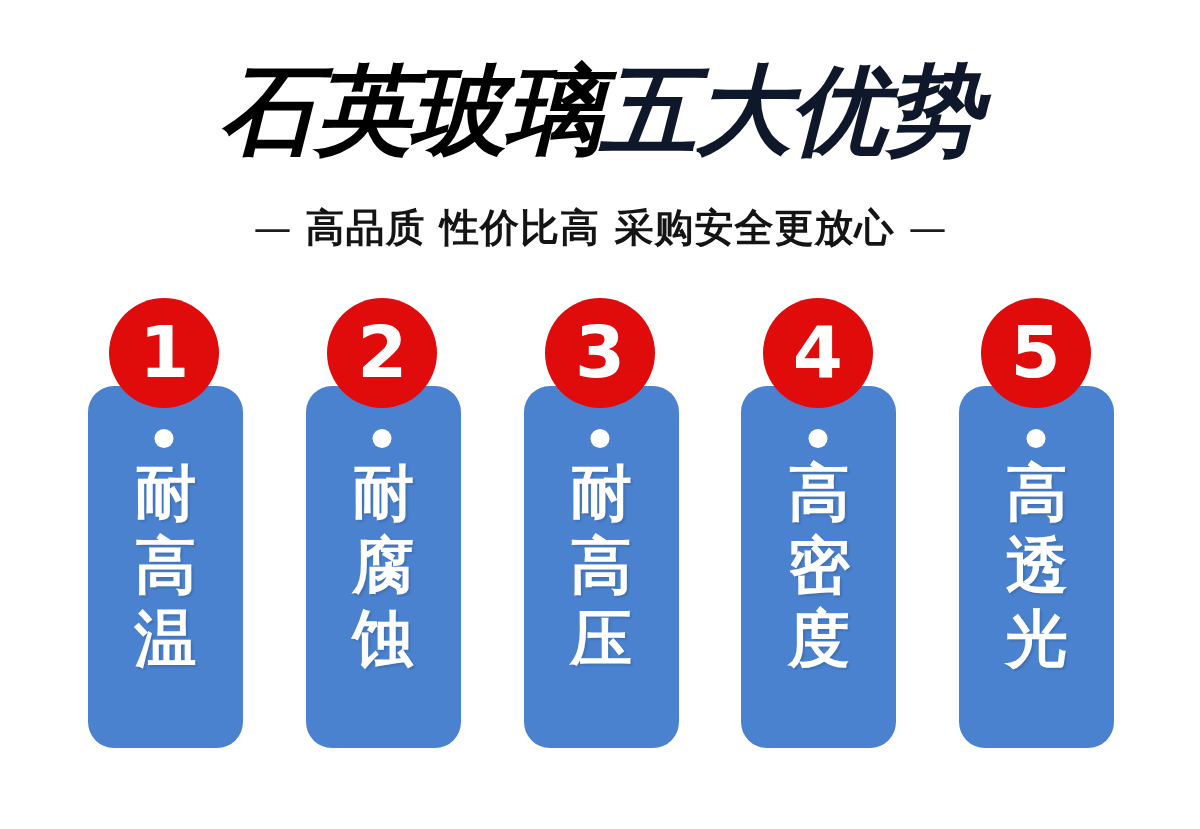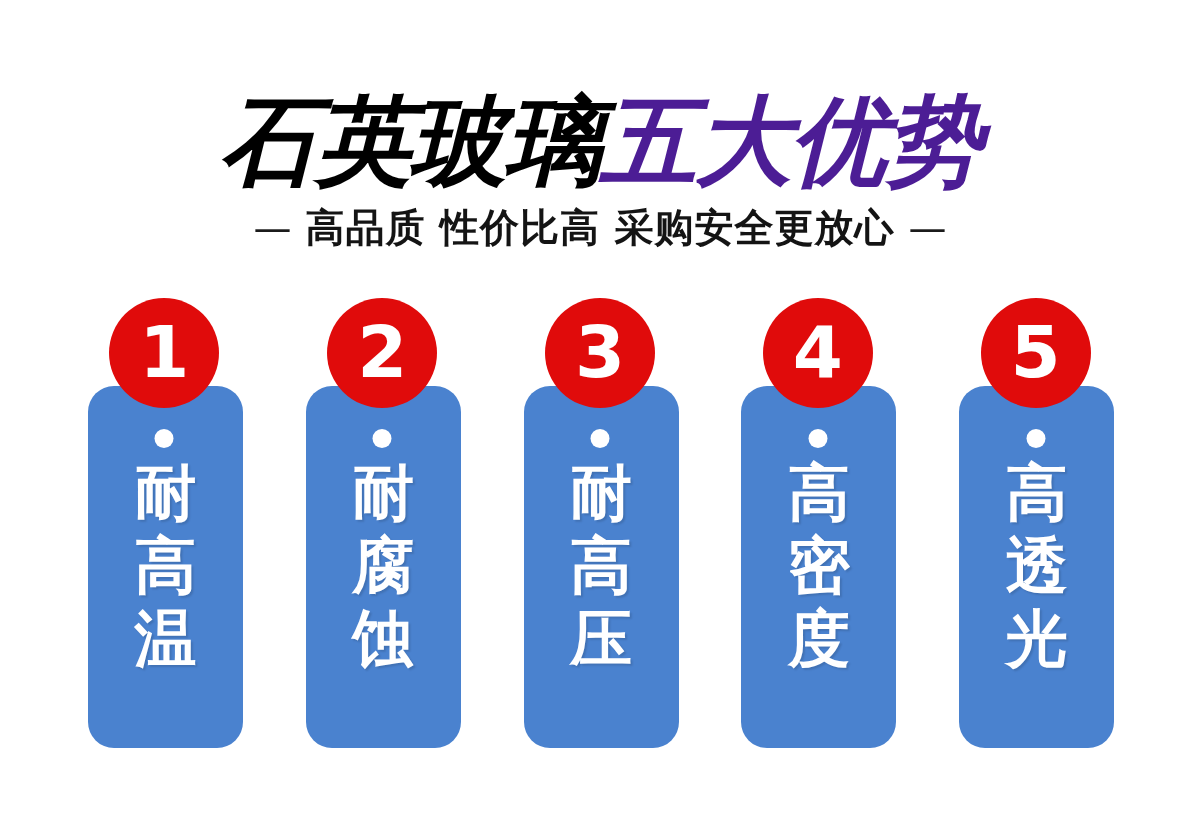--- a/index.html
+++ b/index.html
@@ -42,21 +42,21 @@
     display: inline-block;
     font-family: "DejaVu Sans", "Liberation Sans", sans-serif;
     font-size: 97px;
     font-weight: 700;
     letter-spacing: -2px;
     vertical-align: baseline;
     font-style: italic;
   }
 
   .title-primary { color: #000000; }
-  .title-accent  { color: #4c1d95; margin-top: 31px; }
+  .title-accent  { color: #0f172a; }
 
   .subtitle-row {
     position: absolute;
     top: 208px;
     left: 0;
     width: 1200px;
     text-align: center;
     white-space: nowrap;
     line-height: 1;
   }

